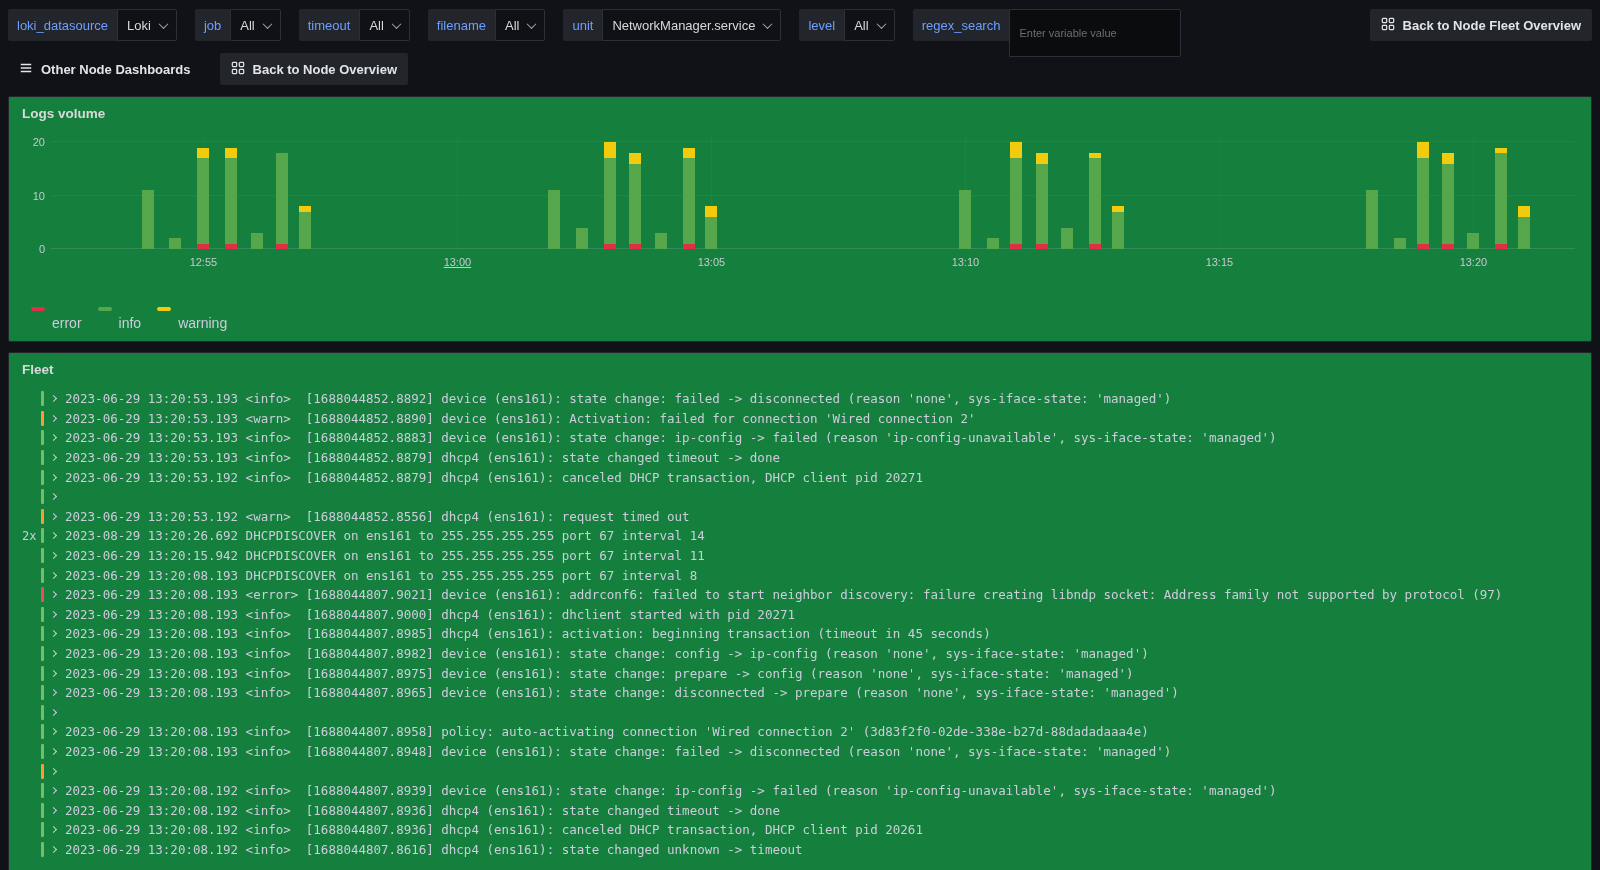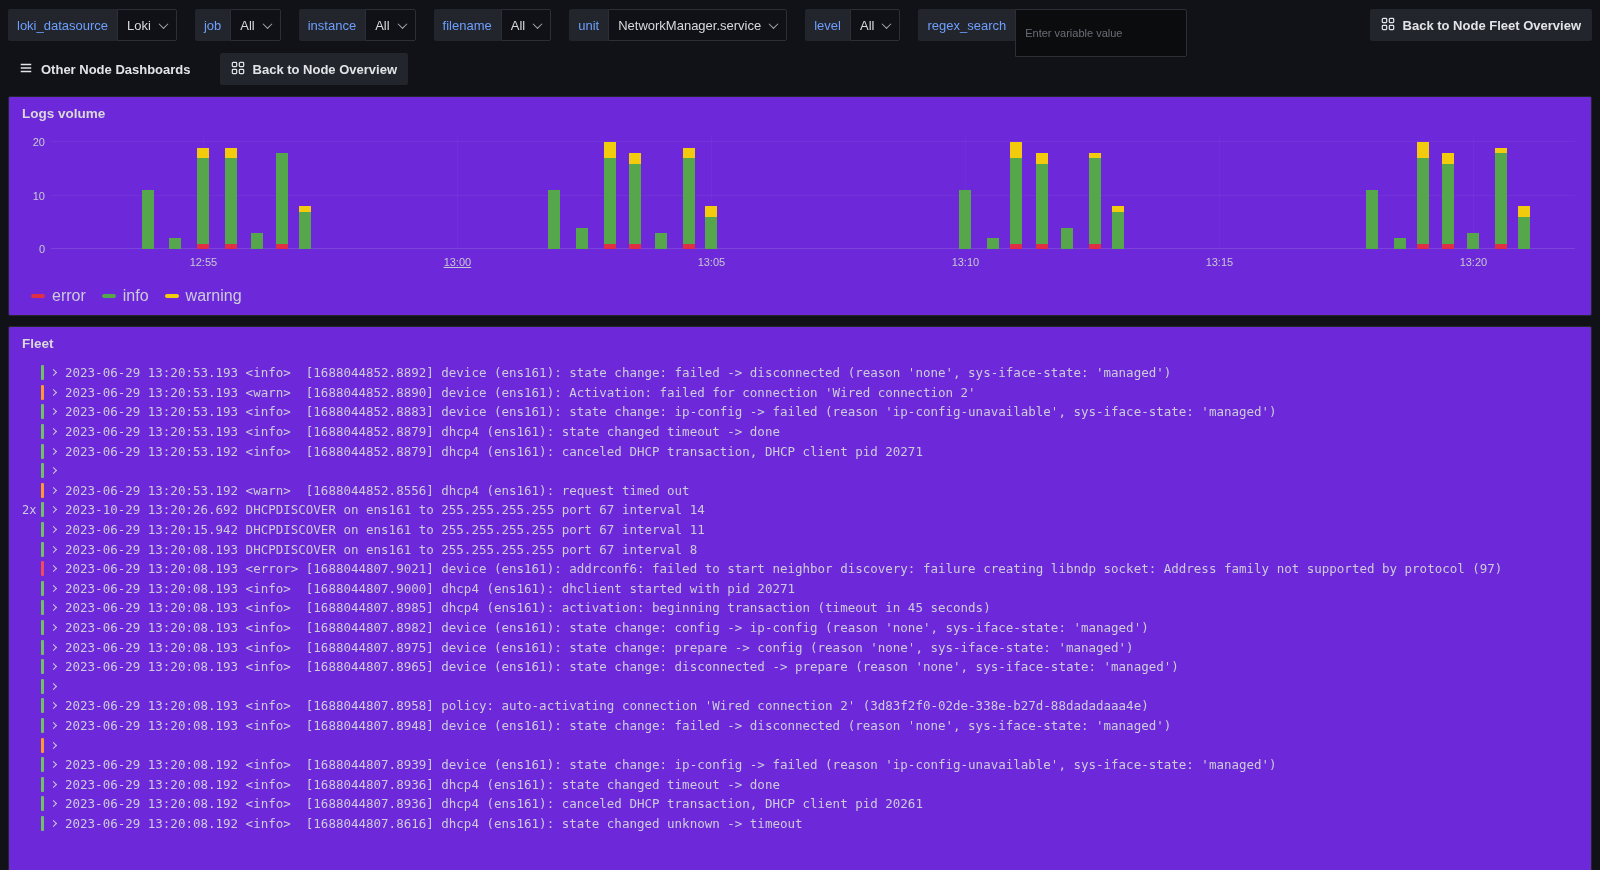--- a/index.html
+++ b/index.html
@@ -42,21 +42,21 @@
     background: #22252b; border: none; border-radius: 2px;
     color: #e3e4e8; font-size: 13px; font-weight: 600; cursor: pointer;
     font-family: "Liberation Sans", sans-serif; white-space: nowrap; flex: none;
   }
   .link-btn { background: transparent; font-weight: 600; }
   .btn svg { flex: none; }
 
   .submenu { display: flex; align-items: center; gap: 18px; height: 34px; margin-bottom: 10px; }
 
   
-  .panel { background: #6d28d9; border: 1px solid #24262b; border-radius: 2px; margin-bottom: 10px; }
+  .panel { background: #15803d; border: 1px solid #24262b; border-radius: 2px; margin-bottom: 10px; }
   .panel-title {
     height: 32px; display: flex; align-items: center; padding: 0 13px;
     font-size: 13.5px; font-weight: 600; color: #d8d9da;
   }
 
   
   .chart-area { position: relative; height: 148px; margin: 2px 10px 0 12px; }
   .plot { position: absolute; left: 30px; right: 6px; top: 6px; bottom: 30px; }
   .hgrid { position: absolute; left: 0; right: 0; height: 1px; background: rgba(204,204,220,0.07); }
   .hgrid.zero { background: rgba(204,204,220,0.16); }
@@ -70,21 +70,21 @@
     font-size: 11px; color: #c7c9d1; line-height: 1; white-space: nowrap;
   }
   .vbar {
     position: absolute; bottom: 0; width: 12px; height: 100%;
     transform: translateX(-50%);
     display: flex; flex-direction: column-reverse; justify-content: flex-start;
   }
   .legend { display: flex; align-items: center; gap: 16px; padding: 8px 14px 10px 22px; }
   .legend-item { display: flex; align-items: center; gap: 7px; cursor: pointer; }
   .legend-swatch { width: 14px; height: 4px; border-radius: 2px; flex: none; }
-  .legend-label { font-size: 16px; color: #ccccdc; }
+  .legend-label { font-size: 14px; color: #ccccdc; margin-top: 28px; }
 
   
   .logs-panel { height: 552px; overflow: hidden; }
   .log-rows {
     font-family: "DejaVu Sans Mono", monospace; font-size: 12.5px;
     color: #ccccdc; padding-top: 4px; overflow: hidden;
   }
   .log-row { display: flex; align-items: center; height: 19.6px; white-space: nowrap; }
   .dup { width: 32px; padding-left: 13px; flex: none; font-size: 12px; color: #ccccdc; }
   .level-bar { width: 3px; height: 15px; border-radius: 1px; flex: none; }
@@ -112,21 +112,21 @@
 
     <div class="var-group">
       <span class="var-label">job</span>
       <div class="var-select">
         <span>All</span>
         <span class="chev-down"></span>
       </div>
     </div>
 
     <div class="var-group">
-      <span class="var-label">instance</span>
+      <span class="var-label">timeout</span>
       <div class="var-select">
         <span>All</span>
         <span class="chev-down"></span>
       </div>
     </div>
 
     <div class="var-group">
       <span class="var-label">filename</span>
       <div class="var-select">
         <span>All</span>
@@ -384,21 +384,21 @@
         <div class="log-row">
           <span class="dup"></span>
           <span class="level-bar" style="background: rgb(255, 152, 48);"></span>
           <span class="chev-right"></span>
           <span class="log-text">2023-06-29 13:20:53.192 &lt;warn&gt;  [1688044852.8556] dhcp4 (ens161): request timed out</span>
         </div>
         <div class="log-row">
           <span class="dup">2x</span>
           <span class="level-bar" style="background: rgb(115, 191, 105);"></span>
           <span class="chev-right"></span>
-          <span class="log-text">2023-10-29 13:20:26.692 DHCPDISCOVER on ens161 to 255.255.255.255 port 67 interval 14</span>
+          <span class="log-text">2023-08-29 13:20:26.692 DHCPDISCOVER on ens161 to 255.255.255.255 port 67 interval 14</span>
         </div>
         <div class="log-row">
           <span class="dup"></span>
           <span class="level-bar" style="background: rgb(115, 191, 105);"></span>
           <span class="chev-right"></span>
           <span class="log-text">2023-06-29 13:20:15.942 DHCPDISCOVER on ens161 to 255.255.255.255 port 67 interval 11</span>
         </div>
         <div class="log-row">
           <span class="dup"></span>
           <span class="level-bar" style="background: rgb(115, 191, 105);"></span>

